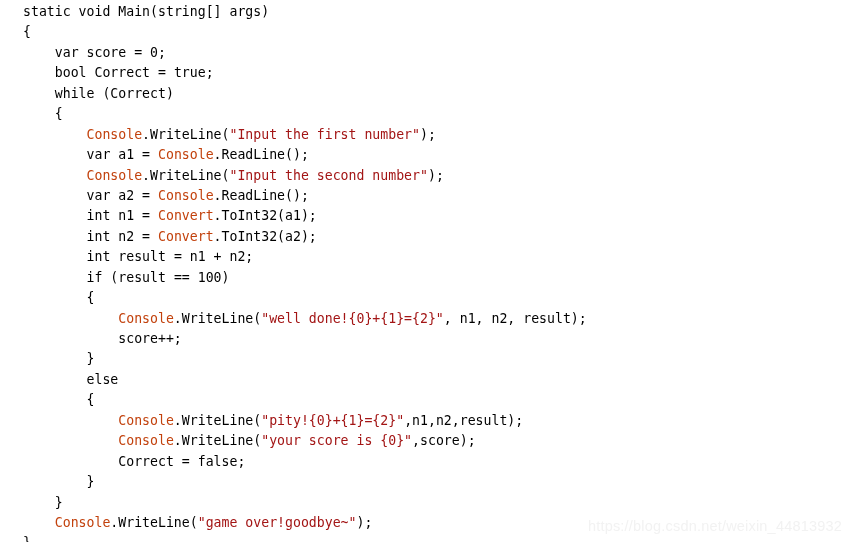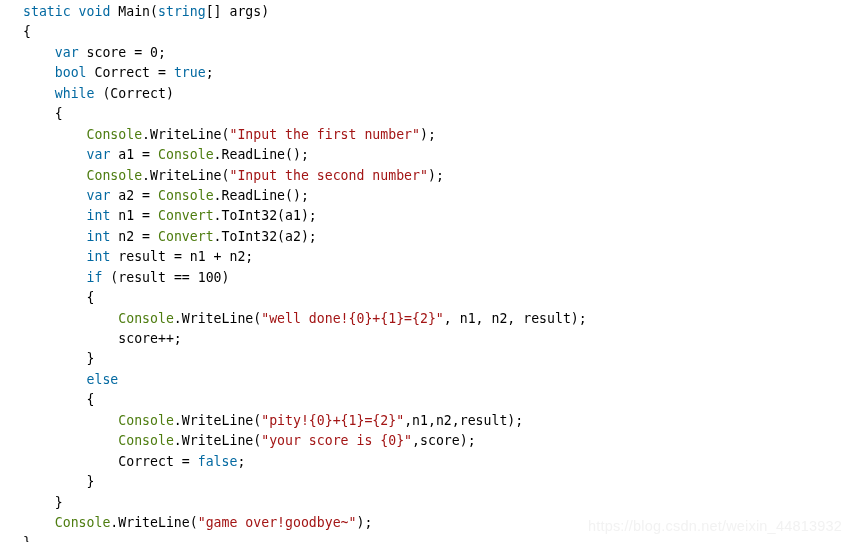--- a/index.html
+++ b/index.html
@@ -37,22 +37,22 @@
   }
   .ln {
     display: block;
     height: 20.45px;
     white-space: pre;
   }
   
   #code-block .ln {
     padding-left: 23px;
   }
-  .kw   { color: #0369a1; }
-  .type { color: #4d7c0f; }
+  .kw   { color: #000000; }
+  .type { color: #c2410c; }
   .str  { color: #a31515; }
   .pln  { color: #000000; }
   .num  { color: #000000; }
   #watermark {
     position: absolute;
     right: 7px;
     bottom: 7px;
     font-family: "Liberation Sans", "DejaVu Sans", sans-serif;
     font-size: 14.5px;
     line-height: 18px;

